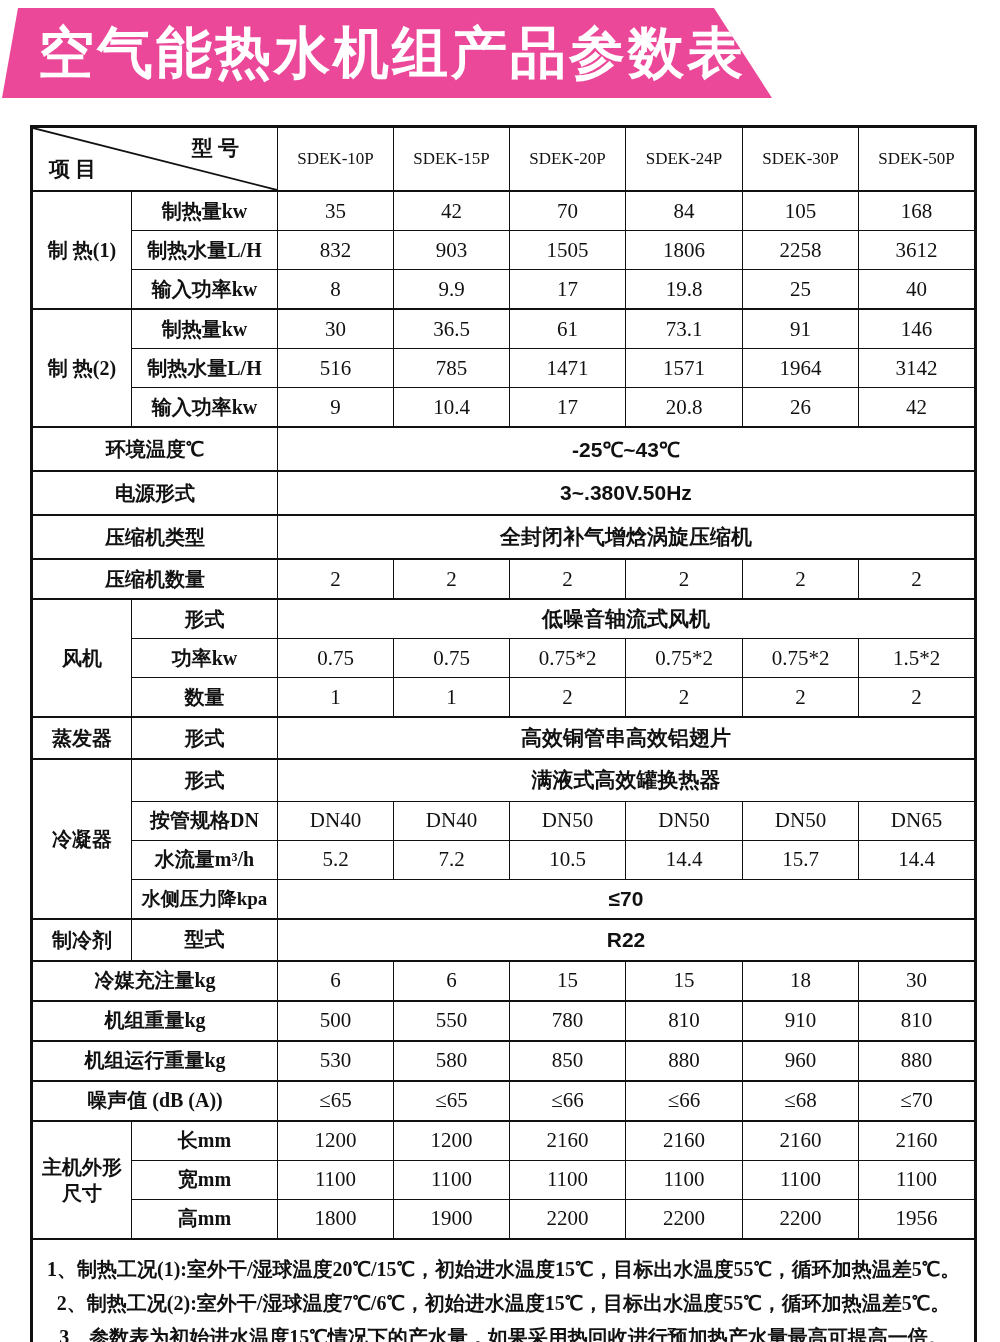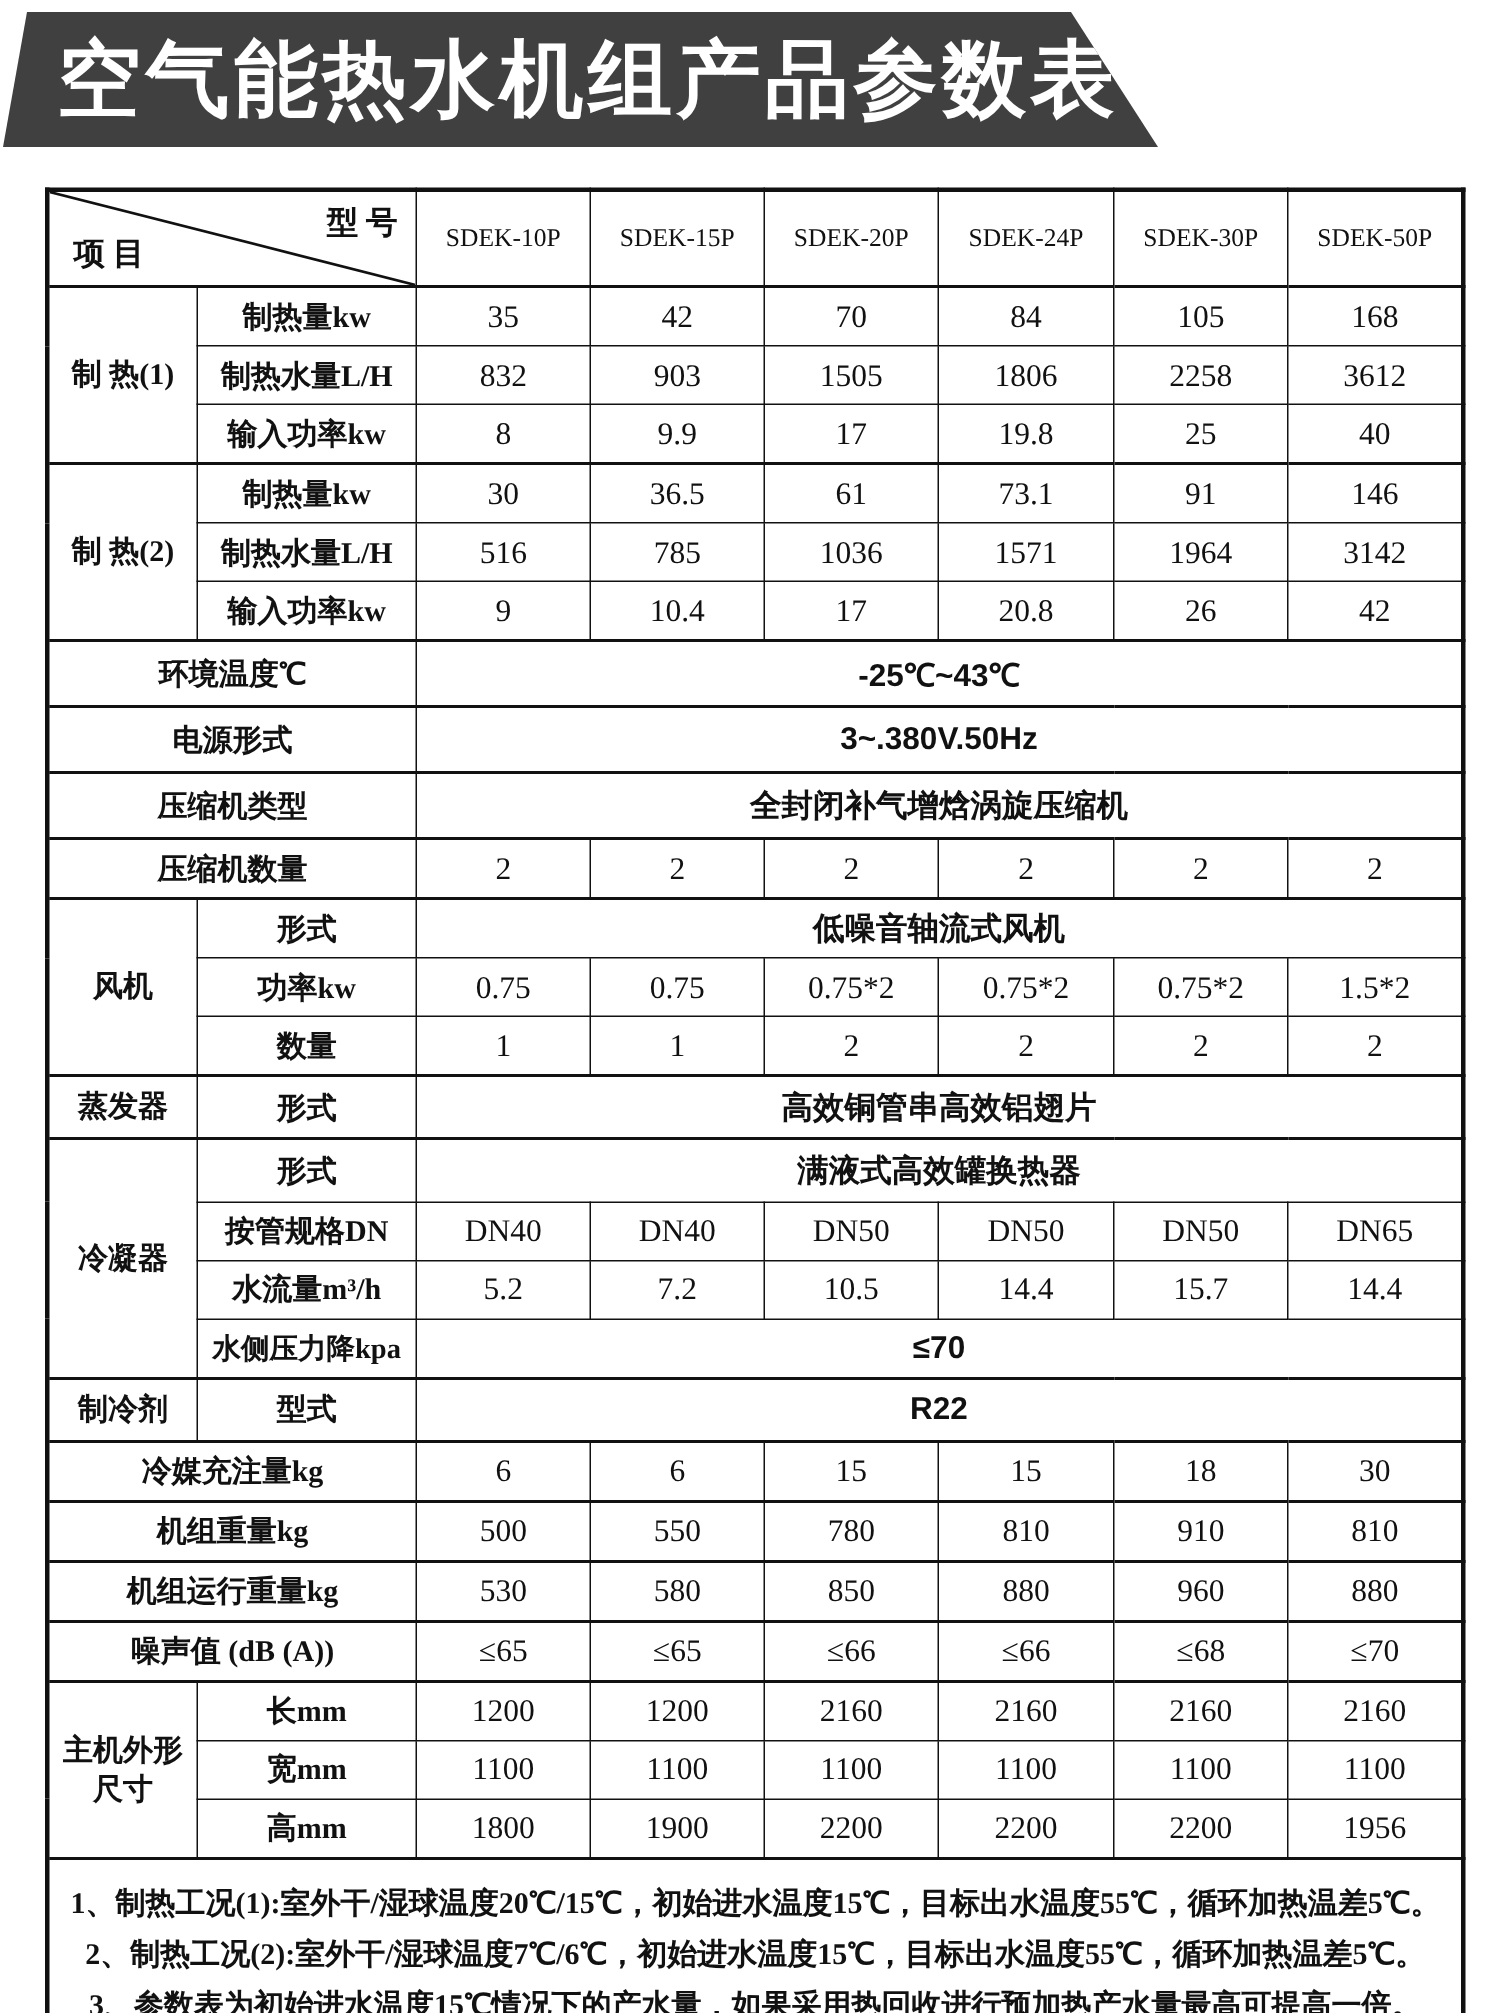--- a/index.html
+++ b/index.html
@@ -28,34 +28,34 @@
   .lab-sm{font-weight:bold;font-size:19px;}
   .grp{font-weight:bold;font-size:20px;line-height:1.3;}
   .model{font-size:17px;}
   .val{font-size:21px;}
   .val-cn{font-weight:bold;font-size:21px;margin-top:22px;}
   .val-hei{font-family:"Liberation Sans",sans-serif;font-weight:600;font-size:21px;}
 
   
   .corner{position:relative;padding:0;}
   .corner svg{position:absolute;left:0;top:0;width:100%;height:100%;display:block;}
-  .corner .c-model{position:absolute;right:12px;top:6px;font-weight:bold;font-size:21px;}
+  .corner .c-model{position:absolute;right:38px;top:6px;font-weight:bold;font-size:21px;}
   .corner .c-item{position:absolute;left:16px;bottom:7px;font-weight:bold;font-size:21px;text-align:right;}
 
   
   .notes-cell{text-align:left !important;padding:12px 14px !important;
           border-top:2.8px solid #111 !important;}
   .note-line{font-weight:bold;font-size:20px;line-height:34px;white-space:nowrap;text-align:center;}
 </style>
 </head>
 <body>
 
 <div class="page">
 
-  <div class="banner" id="banner" style="background: #404040;">
+  <div class="banner" id="banner" style="background: #ec4899;">
     <div class="banner-title" id="banner-title" style="color: rgb(255, 255, 255);">空气能热水机组产品参数表</div>
   </div>
 
   <table class="spec-table">
     <colgroup>
       <col style="width:100px">
         <col style="width:146px">
       <col style="width:116px">
         <col style="width:116px">
         <col style="width:116px">
@@ -117,21 +117,21 @@
       <td class="val">36.5</td>
       <td class="val">61</td>
       <td class="val">73.1</td>
       <td class="val">91</td>
       <td class="val">146</td>
     </tr>
     <tr class="sub">
       <td class="lab">制热水量L/H</td>
       <td class="val">516</td>
       <td class="val">785</td>
-      <td class="val">1036</td>
+      <td class="val">1471</td>
       <td class="val">1571</td>
       <td class="val">1964</td>
       <td class="val">3142</td>
     </tr>
     <tr class="sub">
       <td class="lab">输入功率kw</td>
       <td class="val">9</td>
       <td class="val">10.4</td>
       <td class="val">17</td>
       <td class="val">20.8</td>

